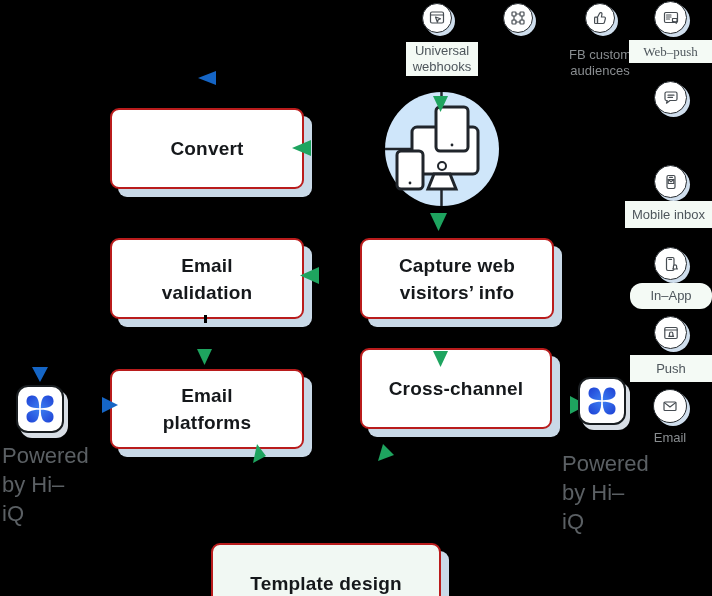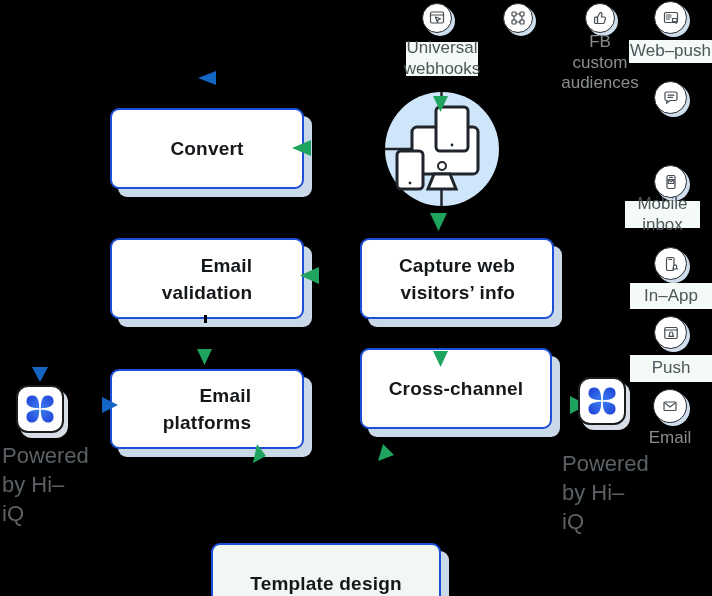--- a/index.html
+++ b/index.html
@@ -1,25 +1,25 @@
 <!DOCTYPE html>
 <html><head>
 <meta charset="utf-8">
 <style>
   html,body{margin:0;padding:0;background:#000;}
   .stage{position:relative;width:712px;height:596px;background:#000;overflow:hidden;
          font-family:"Liberation Sans",sans-serif;}
-  .node{position:absolute;background:#fff;border:2px solid #1d4ed8;border-radius:9px;
+  .node{position:absolute;background:#fff;border:2px solid #b91c1c;border-radius:9px;
         box-shadow:8px 8px 0 #c9d9e7;display:flex;align-items:center;justify-content:center;
-        text-align:right;font-weight:bold;font-size:19px;color:#15181b;line-height:27px;
+        text-align:center;font-weight:bold;font-size:19px;color:#15181b;line-height:27px;
         white-space:pre-line;letter-spacing:.2px;}
   .node.mint{background:#f1f8f3;}
   .chip{position:absolute;background:#fff;border:1.5px solid #272c31;border-radius:50%;
         box-shadow:3px 3px 0 #cfdeed;display:flex;align-items:center;justify-content:center;box-sizing:border-box;}
-  .tag{position:absolute;background:#f4faf5;color:#4e565c;font-size:17px;display:flex;
+  .tag{position:absolute;background:#f4faf5;color:#4e565c;font-size:13px;display:flex;
        align-items:center;justify-content:center;text-align:center;line-height:1.22;}
   .tag.plain{background:transparent;color:#898d90;}
   .powered{position:absolute;color:#5b6064;font-size:22px;line-height:1.32;}
   .logo{position:absolute;width:48px;height:48px;background:#fff;border:2px solid #191d20;
         border-radius:12px;box-shadow:4px 5px 0 #d8dee5;display:flex;align-items:center;
         justify-content:center;box-sizing:border-box;}
   .arr{position:absolute;}
   .tick{position:absolute;background:#000;}
   .hub{position:absolute;left:385px;top:92px;width:114px;height:114px;border-radius:50%;
        background:#cfe6fa;}
@@ -130,48 +130,48 @@
 
   <div class="chip" style="left:654px;top:1px;width:33px;height:33px;">
     <svg class="glyph" width="18" height="18" viewBox="0 0 18 18">
       <rect x="2.5" y="3.5" width="13" height="10" rx="1.2"></rect>
       <line x1="4.5" y1="6" x2="9" y2="6"></line>
         <line x1="4.5" y1="8" x2="9" y2="8"></line>
         <line x1="4.5" y1="10" x2="7.5" y2="10"></line>
       <path d="M10.5 9.5 h4.5 v3.2 h-1.2 l0.6 1.6 -2 -1.6 h-1.9 Z" fill="#fff"></path>
     </svg>
   </div>
-  <div class="tag" style="left:629px;top:40px;width:83px;height:23px;">Web–push</div>
+  <div class="tag" style="left:629px;top:40px;width:83px;height:23px;font-family:Liberation Serif, serif;">Web–push</div>
 
   <div class="chip" style="left:654px;top:81px;width:33px;height:33px;">
     <svg class="glyph" width="18" height="18" viewBox="0 0 18 18">
       <path d="M3 4.5 A1.5 1.5 0 0 1 4.5 3 H13.5 A1.5 1.5 0 0 1 15 4.5 V10 A1.5 1.5 0 0 1 13.5 11.5 H8 L4.5 14.2 L5.2 11.5 H4.5 A1.5 1.5 0 0 1 3 10 Z"></path>
       <line x1="6" y1="6.2" x2="12" y2="6.2"></line>
         <line x1="6" y1="8.4" x2="10.5" y2="8.4"></line>
     </svg>
   </div>
 
   <div class="chip" style="left:654px;top:165px;width:33px;height:33px;">
     <svg class="glyph" width="18" height="18" viewBox="0 0 18 18">
       <rect x="5" y="2.5" width="8" height="13" rx="1.4"></rect>
         <line x1="7.5" y1="4.3" x2="10.5" y2="4.3"></line>
       <rect x="6.2" y="6.5" width="5.6" height="4"></rect>
         <path d="M6.2 6.5 L9 8.8 L11.8 6.5"></path>
     </svg>
   </div>
-  <div class="tag" style="left:625px;top:201px;width:75px;height:27px;">Mobile inbox</div>
+  <div class="tag" style="left:625px;top:201px;width:87px;height:27px;">Mobile inbox</div>
 
   <div class="chip" style="left:654px;top:247px;width:33px;height:33px;">
     <svg class="glyph" width="18" height="18" viewBox="0 0 18 18">
       <rect x="4.5" y="2.5" width="7.5" height="13" rx="1.4"></rect>
         <line x1="6.8" y1="4.3" x2="9.6" y2="4.3"></line>
       <path d="M10.8 14 h4.6 l-0.8-1.1 v-1.5 a1.6 1.6 0 0 0-3.2 0 v1.5 Z" fill="#fff"></path>
     </svg>
   </div>
-  <div class="tag" style="left:630px;top:283px;width:82px;height:26px;">In–App</div>
+  <div class="tag" style="left:630px;top:283px;width:82px;height:26px;border-radius:12px;">In–App</div>
 
   <div class="chip" style="left:654px;top:316px;width:33px;height:33px;">
     <svg class="glyph" width="18" height="18" viewBox="0 0 18 18">
       <rect x="2.8" y="3.5" width="12.4" height="11" rx="1.2"></rect>
         <line x1="2.8" y1="6" x2="15.2" y2="6"></line>
       <path d="M6.8 12.3 h4.8 l-0.7-1 v-1.6 a1.7 1.7 0 0 0-3.4 0 v1.6 Z"></path>
     </svg>
   </div>
   <div class="tag" style="left:630px;top:355px;width:82px;height:27px;">Push</div>
 

